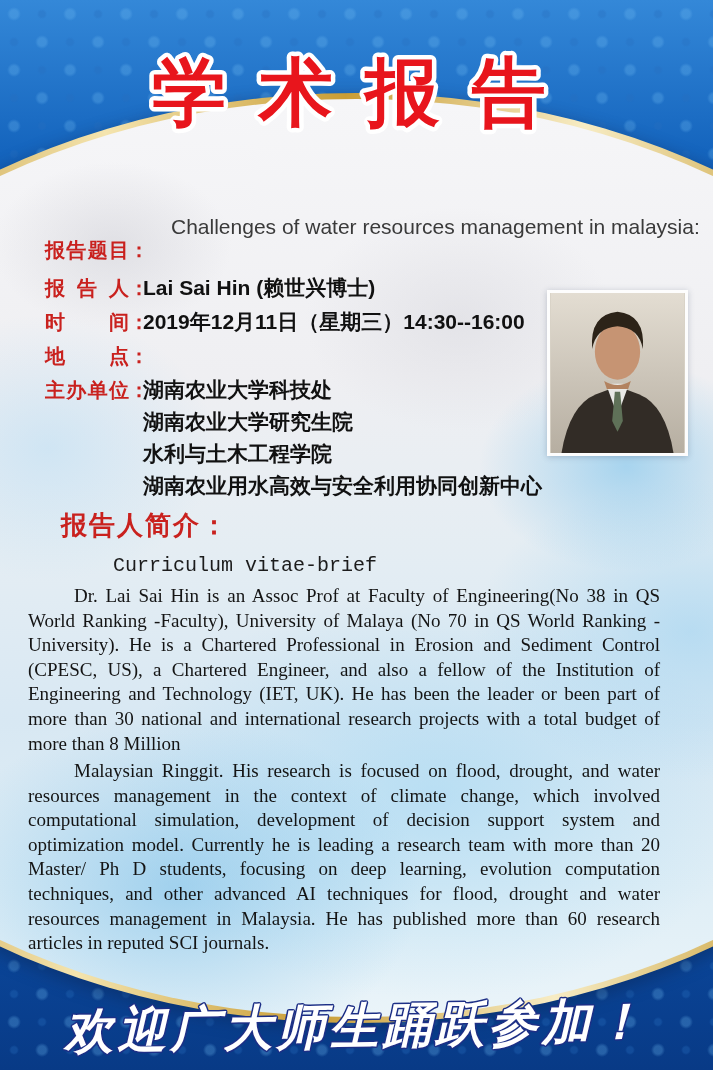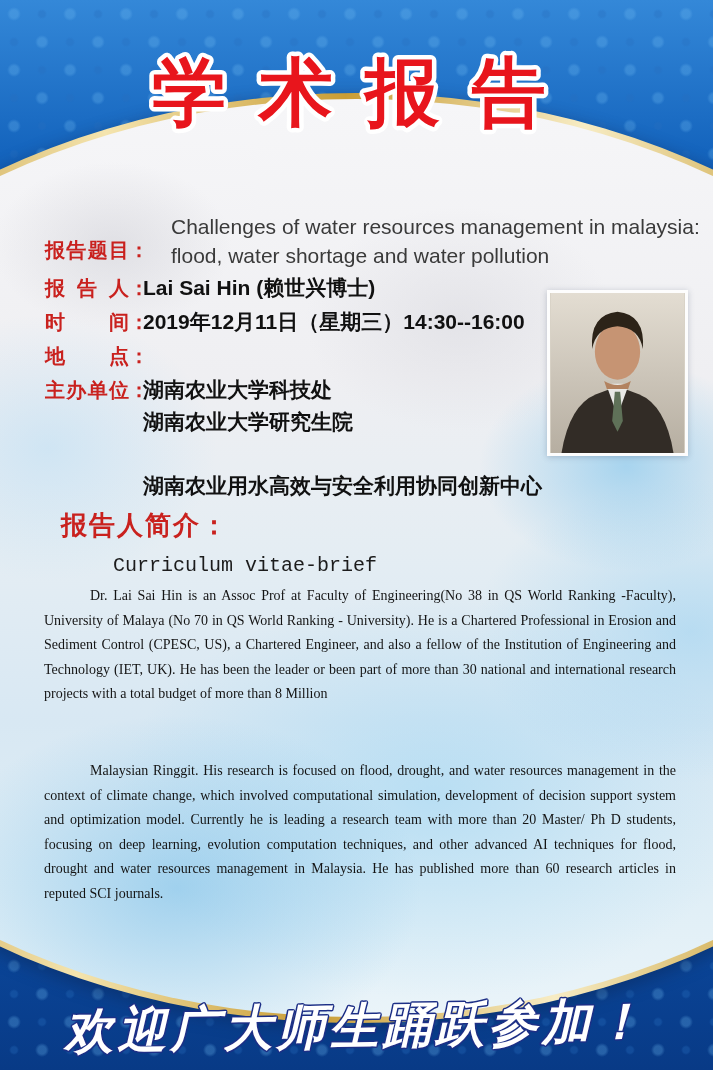--- a/index.html
+++ b/index.html
@@ -34,21 +34,21 @@
   .title-svg text{font-family:"Liberation Sans",sans-serif;font-weight:bold;font-size:74px;letter-spacing:6px;
     fill:#e8151c;stroke:#ffffff;stroke-width:9px;paint-order:stroke;stroke-linejoin:round;}
   
   .lbl{position:absolute;left:45px;display:flex;color:#c9211e;font-weight:bold;font-size:20px;line-height:26px;}
   .lbl .chars{display:inline-block;width:84px;text-align:justify;text-align-last:justify;}
   .val{position:absolute;left:143px;color:#111;font-weight:bold;font-size:21px;line-height:26px;white-space:nowrap;}
   .val.plain{font-weight:normal;color:#3a3a3a;margin-left:28px;}
   
   .intro-h{position:absolute;left:44px;top:508px;color:#c9211e;font-weight:bold;font-size:26px;letter-spacing:2px;margin-left:17px;}
   .cv-title{position:absolute;left:113px;top:554px;font-family:Liberation Mono, monospace;font-size:20px;color:#1c1c1c;}
-  .para{position:absolute;left:44px;width:632px;margin:0;font-family:"Liberation Serif",serif;font-size:14px;
+  .para{position:absolute;left:28px;width:632px;margin:0;font-family:"Liberation Serif",serif;font-size:19px;
     line-height:24.6px;color:#141414;text-align:justify;text-indent:46px;}
   .p1{top:584px;} .p2{top:759px;}
   
   .photo{position:absolute;left:547px;top:290px;width:135px;height:160px;border:3px solid #fdfdfd;
     box-shadow:0 1px 6px rgba(40,60,90,.25);background:#d8d2c6;}
   .photo svg{display:block;width:100%;height:100%;}
   
   .footer-svg{position:absolute;left:0;top:985px;width:713px;height:85px;}
   .footer-svg text{font-family:"DejaVu Serif",serif;font-style:italic;font-weight:bold;font-size:49px;letter-spacing:4px;
     fill:#ffffff;stroke:#1d2f86;stroke-width:3px;paint-order:stroke;stroke-linejoin:round;}
@@ -67,21 +67,20 @@
 
     <svg class="title-svg" viewBox="0 0 713 140">
       <text x="352" y="100" text-anchor="middle">学 术 报 告</text>
     </svg>
 
     <div class="lbl" style="top:237px">
       <span class="chars">报告题目</span>
         <span>：</span>
     </div>
     <div class="val plain" style="top:214px">Challenges of water resources management in malaysia:</div>
-    <div class="val plain" style="top:243px">flood, water shortage and water pollution</div>
 
     <div class="lbl" style="top:275px">
       <span class="chars">报告人</span>
         <span>：</span>
     </div>
     <div class="val" style="top:275px">Lai Sai Hin (赖世兴博士)</div>
 
     <div class="lbl" style="top:309px">
       <span class="chars">时间</span>
         <span>：</span>
@@ -92,20 +91,21 @@
       <span class="chars">地点</span>
         <span>：</span>
     </div>
 
     <div class="lbl" style="top:377px">
       <span class="chars">主办单位</span>
         <span>：</span>
     </div>
     <div class="val" style="top:377px">湖南农业大学科技处</div>
     <div class="val" style="top:409px">湖南农业大学研究生院</div>
+    <div class="val" style="top:441px">水利与土木工程学院</div>
     <div class="val" style="top:473px">湖南农业用水高效与安全利用协同创新中心</div>
 
     <div class="photo">
       <svg viewBox="0 0 100 120">
         <defs>
           <linearGradient id="pbg" x1="0" y1="0" x2="0" y2="1">
             <stop offset="0" stop-color="#e3ddd2"></stop>
               <stop offset="1" stop-color="#b6aea1"></stop>
           </linearGradient>
         </defs>

